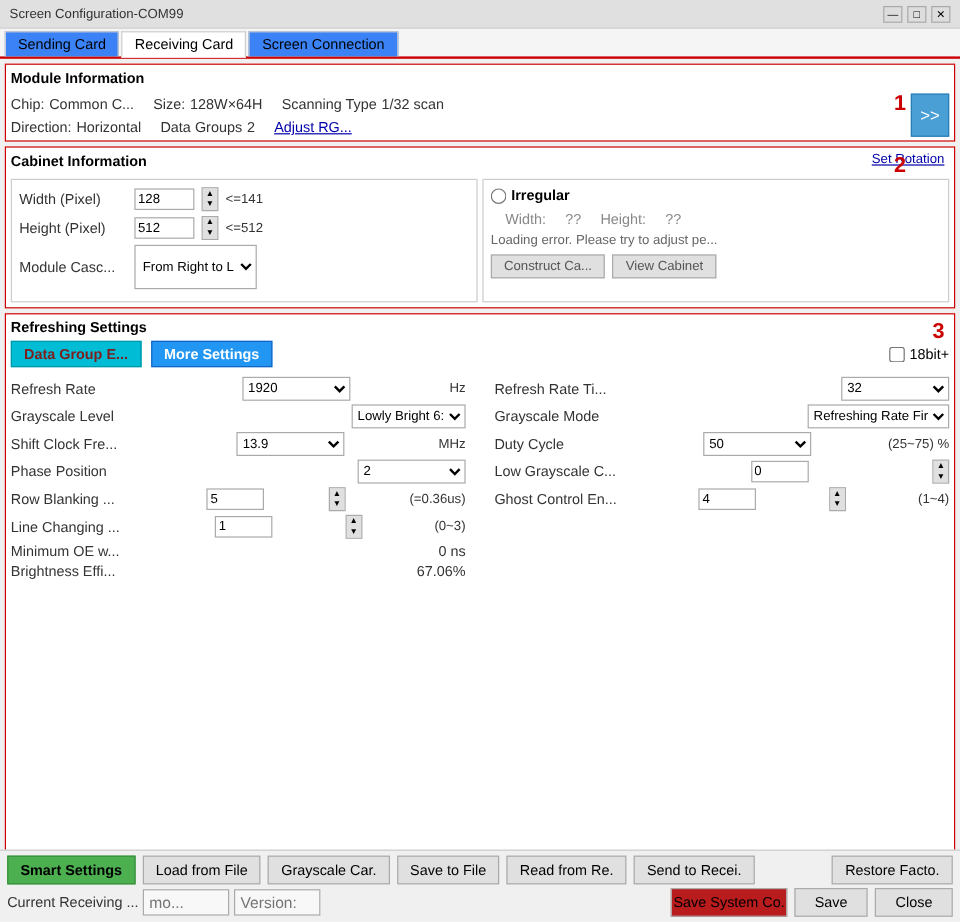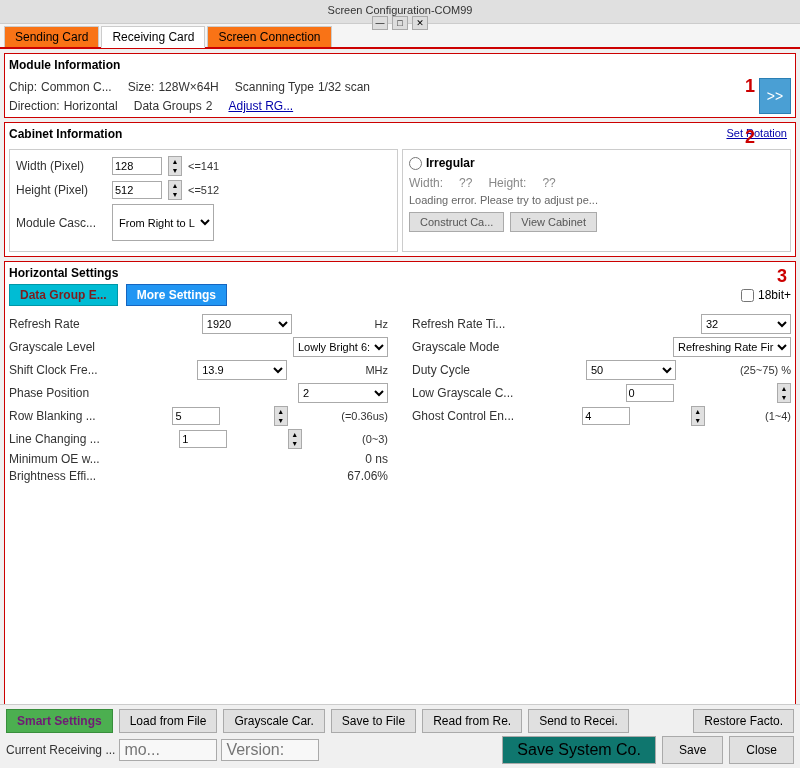--- a/index.html
+++ b/index.html
@@ -6,21 +6,20 @@
     body { width: 800px; height: 768px; background: #f0f0f0; overflow: hidden; }
 
     .title-bar {
       background: #e0e0e0;
       padding: 4px 8px;
       display: flex;
       align-items: center;
       justify-content: space-between;
       border-bottom: 1px solid #ccc;
       height: 24px;
-      flex-direction: column;
     }
     .title-bar-title { font-size: 11px; color: #333; }
     .title-bar-controls { display: flex; gap: 4px; }
     .title-btn {
       width: 16px; height: 14px;
       background: #ddd;
       border: 1px solid #aaa;
       font-size: 9px;
       display: flex; align-items: center; justify-content: center;
       cursor: pointer;
@@ -29,21 +28,21 @@
     .tabs {
       background: #f5f5f5;
       display: flex;
       border-bottom: 2px solid #c00;
       padding: 2px 4px 0;
       gap: 2px;
     }
     .tab {
       padding: 3px 10px;
       border: 1px solid #ccc;
-      background: #f97316;
+      background: #3b82f6;
       cursor: pointer;
       font-size: 12px;
       border-bottom: none;
     }
     .tab.active {
       background: #fff;
       border-bottom: 1px solid #fff;
       margin-bottom: -1px;
     }
 
@@ -175,20 +174,21 @@
       font-size: 11px;
       padding: 0 2px;
     }
 
     .irregular-dims {
       display: flex;
       gap: 16px;
       margin-bottom: 4px;
       color: #888;
       font-size: 11px;
+      margin-left: 12px;
     }
     .error-text {
       color: #666;
       font-size: 11px;
       margin-bottom: 6px;
     }
     .cabinet-buttons {
       display: flex;
       gap: 6px;
       margin-top: 4px;
@@ -285,52 +285,52 @@
     }
     .bottom-row2 {
       display: flex;
       align-items: center;
       gap: 6px;
     }
     .green-btn {
       padding: 4px 10px;
       background: #4caf50;
       border: 1px solid #388e3c;
-      color: #701a75;
+      color: #000000;
       cursor: pointer;
       font-size: 12px;
       font-weight: bold;
     }
     .action-btn {
       padding: 4px 10px;
       background: #e0e0e0;
       border: 1px solid #aaa;
       cursor: pointer;
       font-size: 12px;
     }
     .small-input {
       height: 22px;
       border: 1px solid #aaa;
       background: #f8f8f8;
-      font-size: 16px;
+      font-size: 13px;
       padding: 0 4px;
-      width: 98px;
+      width: 72px;
       color: #666;
     }
     .bottom-right {
       margin-left: auto;
       display: flex;
       gap: 6px;
     }
     .save-sys-btn {
-      padding: 4px 14px;
-      background: #0f766e;
-      border: 1px solid #aaa;
-      cursor: pointer;
-      font-size: 16px;
+      padding: 4px 1px;
+      background: #b91c1c;
+      border: 1px solid #aaa;
+      cursor: pointer;
+      font-size: 12px;
     }
     .save-btn {
       padding: 4px 16px;
       background: #e0e0e0;
       border: 1px solid #aaa;
       cursor: pointer;
       font-size: 12px;
     }
     .close-btn {
       padding: 4px 16px;
@@ -446,21 +446,21 @@
         <div class="error-text">Loading error. Please try to adjust pe...</div>
         <div class="cabinet-buttons">
           <button class="grey-btn">Construct Ca...</button>
           <button class="grey-btn">View Cabinet</button>
         </div>
       </div>
     </div>
   </div>
 
   <div class="section-box" style="flex:1;">
-    <div class="section-title">Horizontal Settings</div>
+    <div class="section-title">Refreshing Settings</div>
     <span style="color:#c00;font-weight:bold;font-size:18px;position:absolute;right:8px;top:4px;">3</span>
     <div class="perf-header">
       <button class="cyan-btn">Data Group E...</button>
       <button class="blue-btn">More Settings</button>
       <div class="checkbox-row">
         <input type="checkbox" style="">
         <span>18bit+</span>
       </div>
     </div>
     <div class="perf-grid">

